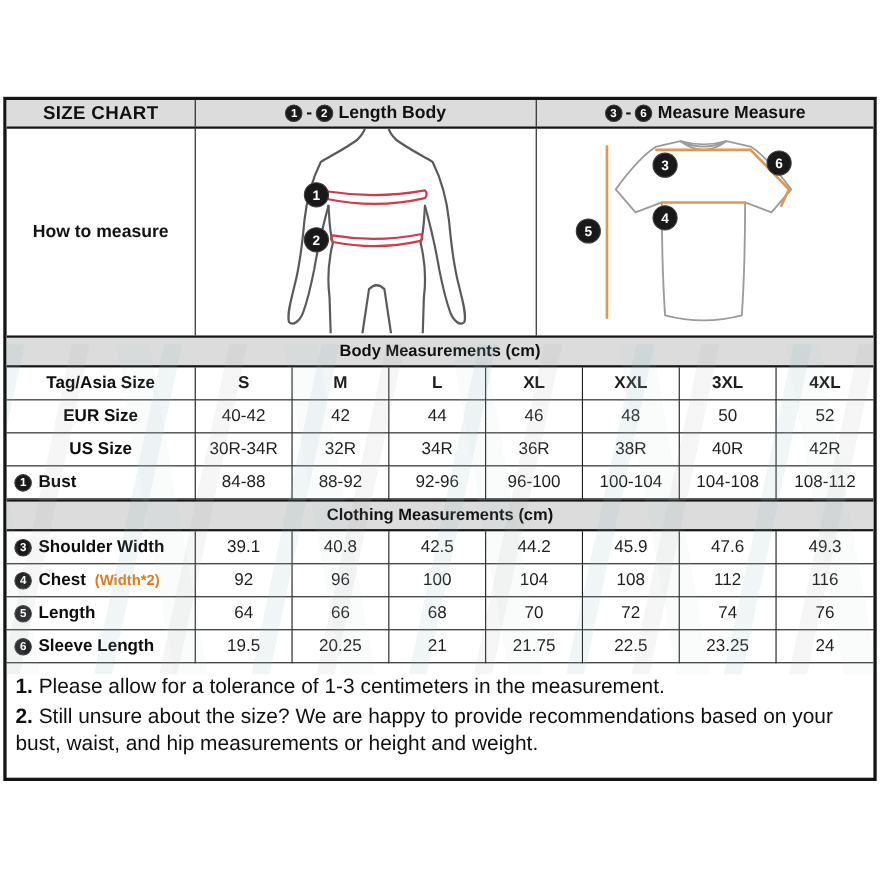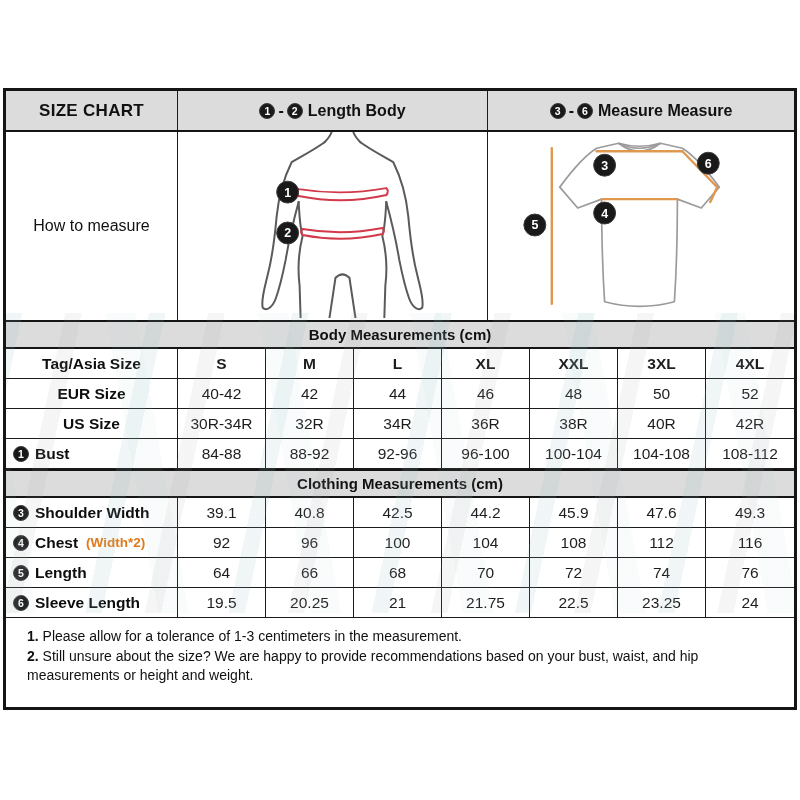--- a/index.html
+++ b/index.html
@@ -6,52 +6,52 @@
   body{
     width:800px;height:800px;position:relative;background:#ffffff;
     font-family:"Liberation Sans","DejaVu Sans",sans-serif;color:#111;
     overflow:hidden;
   }
   .frame{
     position:absolute;left:3px;top:88px;width:794px;height:622px;
     border:3px solid #151515;box-sizing:border-box;background:#fff;
   }
   
-  .hdr-row{display:grid;grid-template-columns:172px 310px 1fr;height:41px;
+  .hdr-row{display:grid;grid-template-columns:172px 310px 1fr;height:26px;
     background:#dcdcdc;border-bottom:2px solid #151515;box-sizing:border-box;}
   .hdr-cell{display:flex;align-items:center;justify-content:center;
     border-right:1px solid #1b1b1b;font-weight:bold;font-size:16px;gap:5px;box-sizing:border-box;}
   .hdr-cell:last-child{border-right:none;}
   .hdr-title{font-size:17px;letter-spacing:.3px;}
   .hdr-sep{font-weight:bold;margin:0 -2px;}
   
   .illus-row{display:grid;grid-template-columns:172px 310px 1fr;height:188px;box-sizing:border-box;}
   .illus-cell{border-right:1px solid #1b1b1b;position:relative;overflow:hidden;box-sizing:border-box;}
   .illus-cell:last-child{border-right:none;}
   .how-cell{display:flex;align-items:center;justify-content:center;
-    font-weight:normal;font-size:16px;}
+    font-weight:bold;font-size:16px;}
   
   .section-bar{height:29px;background:#dcdcdc;border-top:2px solid #151515;border-bottom:2px solid #151515;
     box-sizing:border-box;display:flex;align-items:center;justify-content:center;
     font-weight:bold;font-size:15px;}
   .grid-row{display:grid;grid-template-columns:172px repeat(7,1fr);height:30px;box-sizing:border-box;}
   .cell{border-right:1px solid #1b1b1b;border-bottom:1px solid #1b1b1b;
     display:flex;align-items:center;justify-content:center;
     font-size:15.5px;color:#1d1d1d;box-sizing:border-box;background:transparent;}
   .grid-row .cell:last-child{border-right:none;}
   .cell.label{font-weight:bold;color:#0d0d0d;}
   .cell.label.badged{justify-content:flex-start;padding-left:7px;gap:6px;}
   .cell.val.bold{font-weight:bold;}
   .suffix{color:#e07a1c;font-weight:bold;font-size:13.5px;margin-left:2px;}
   
   .badge{display:inline-flex;width:16px;height:16px;border-radius:50%;
     background:#191919;color:#fff;font-size:10.5px;font-weight:bold;
     align-items:center;justify-content:center;flex:0 0 auto;border:1px solid #3c3c3c;box-sizing:border-box;}
   
-  .notes{padding:9px 9px 0 21px;font-size:14px;line-height:1.32;color:#101010;}
+  .notes{padding:9px 9px 0 8px;font-size:19px;line-height:1.32;color:#101010;}
   .notes p{margin:0 0 2px 0;}
   .notes b{font-weight:bold;}
   
   .watermark{
     position:absolute;left:0;top:222px;width:100%;height:300px;pointer-events:none;z-index:5;
     background:
       repeating-linear-gradient(102deg,
         rgba(142,188,192,0.13) 0 16px, rgba(255,255,255,0) 16px 58px,
         rgba(160,162,168,0.10) 58px 74px, rgba(255,255,255,0) 74px 140px),
       repeating-linear-gradient(80deg,

